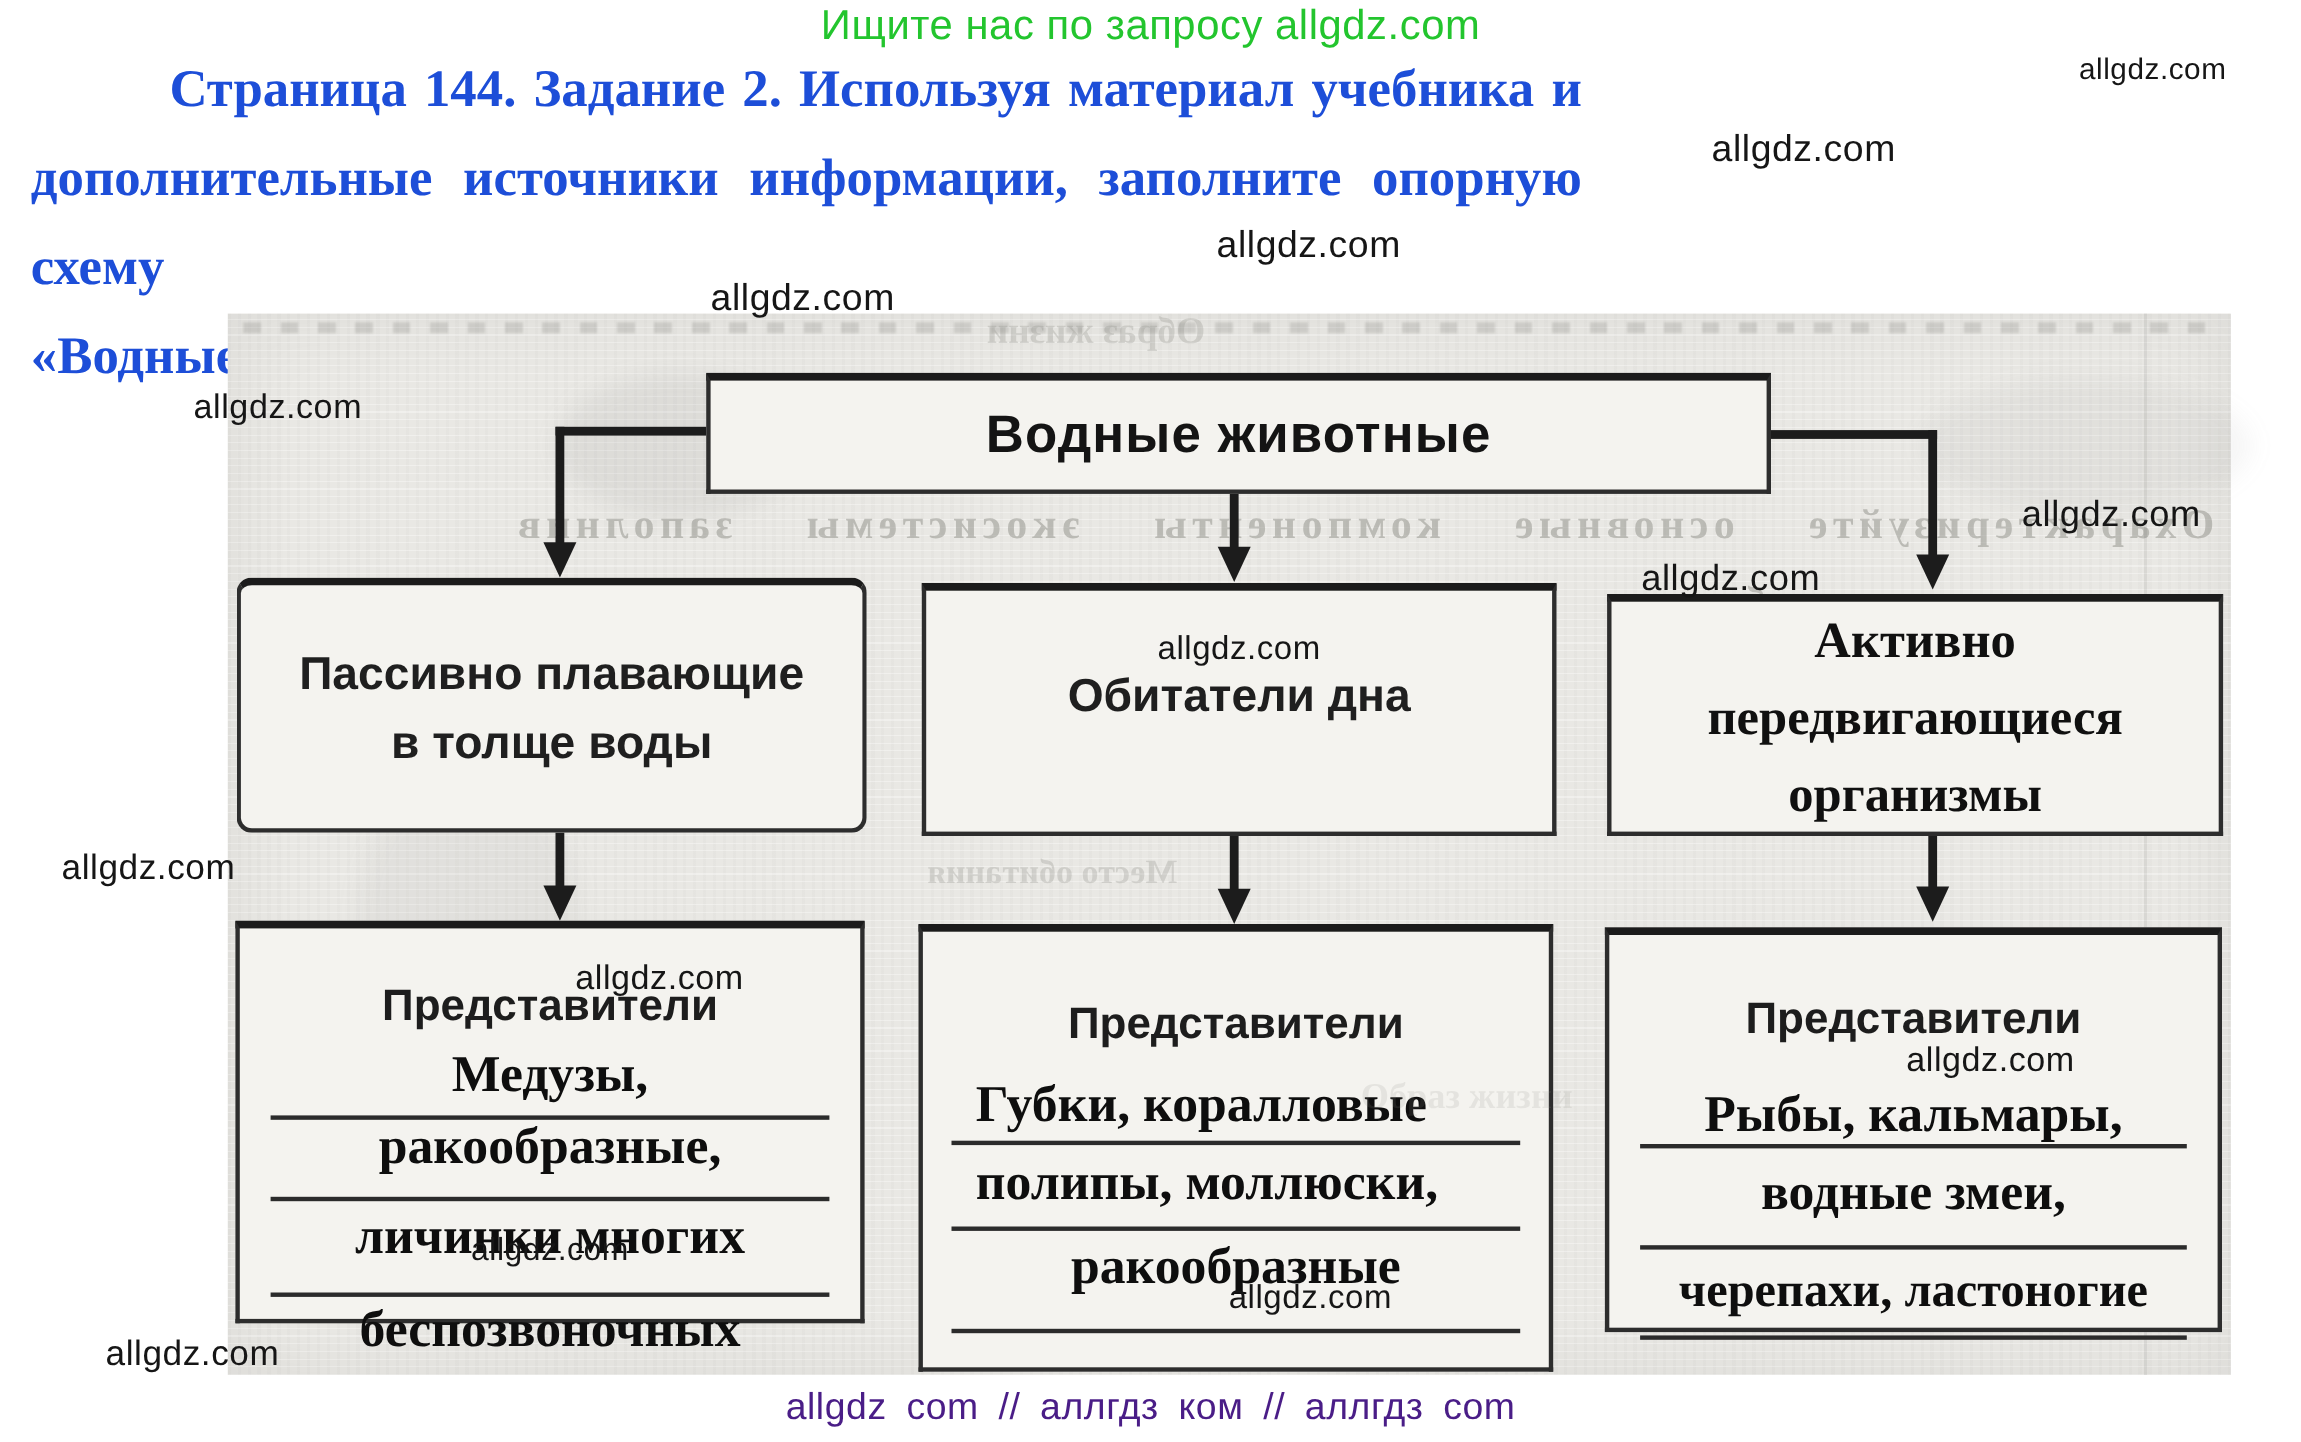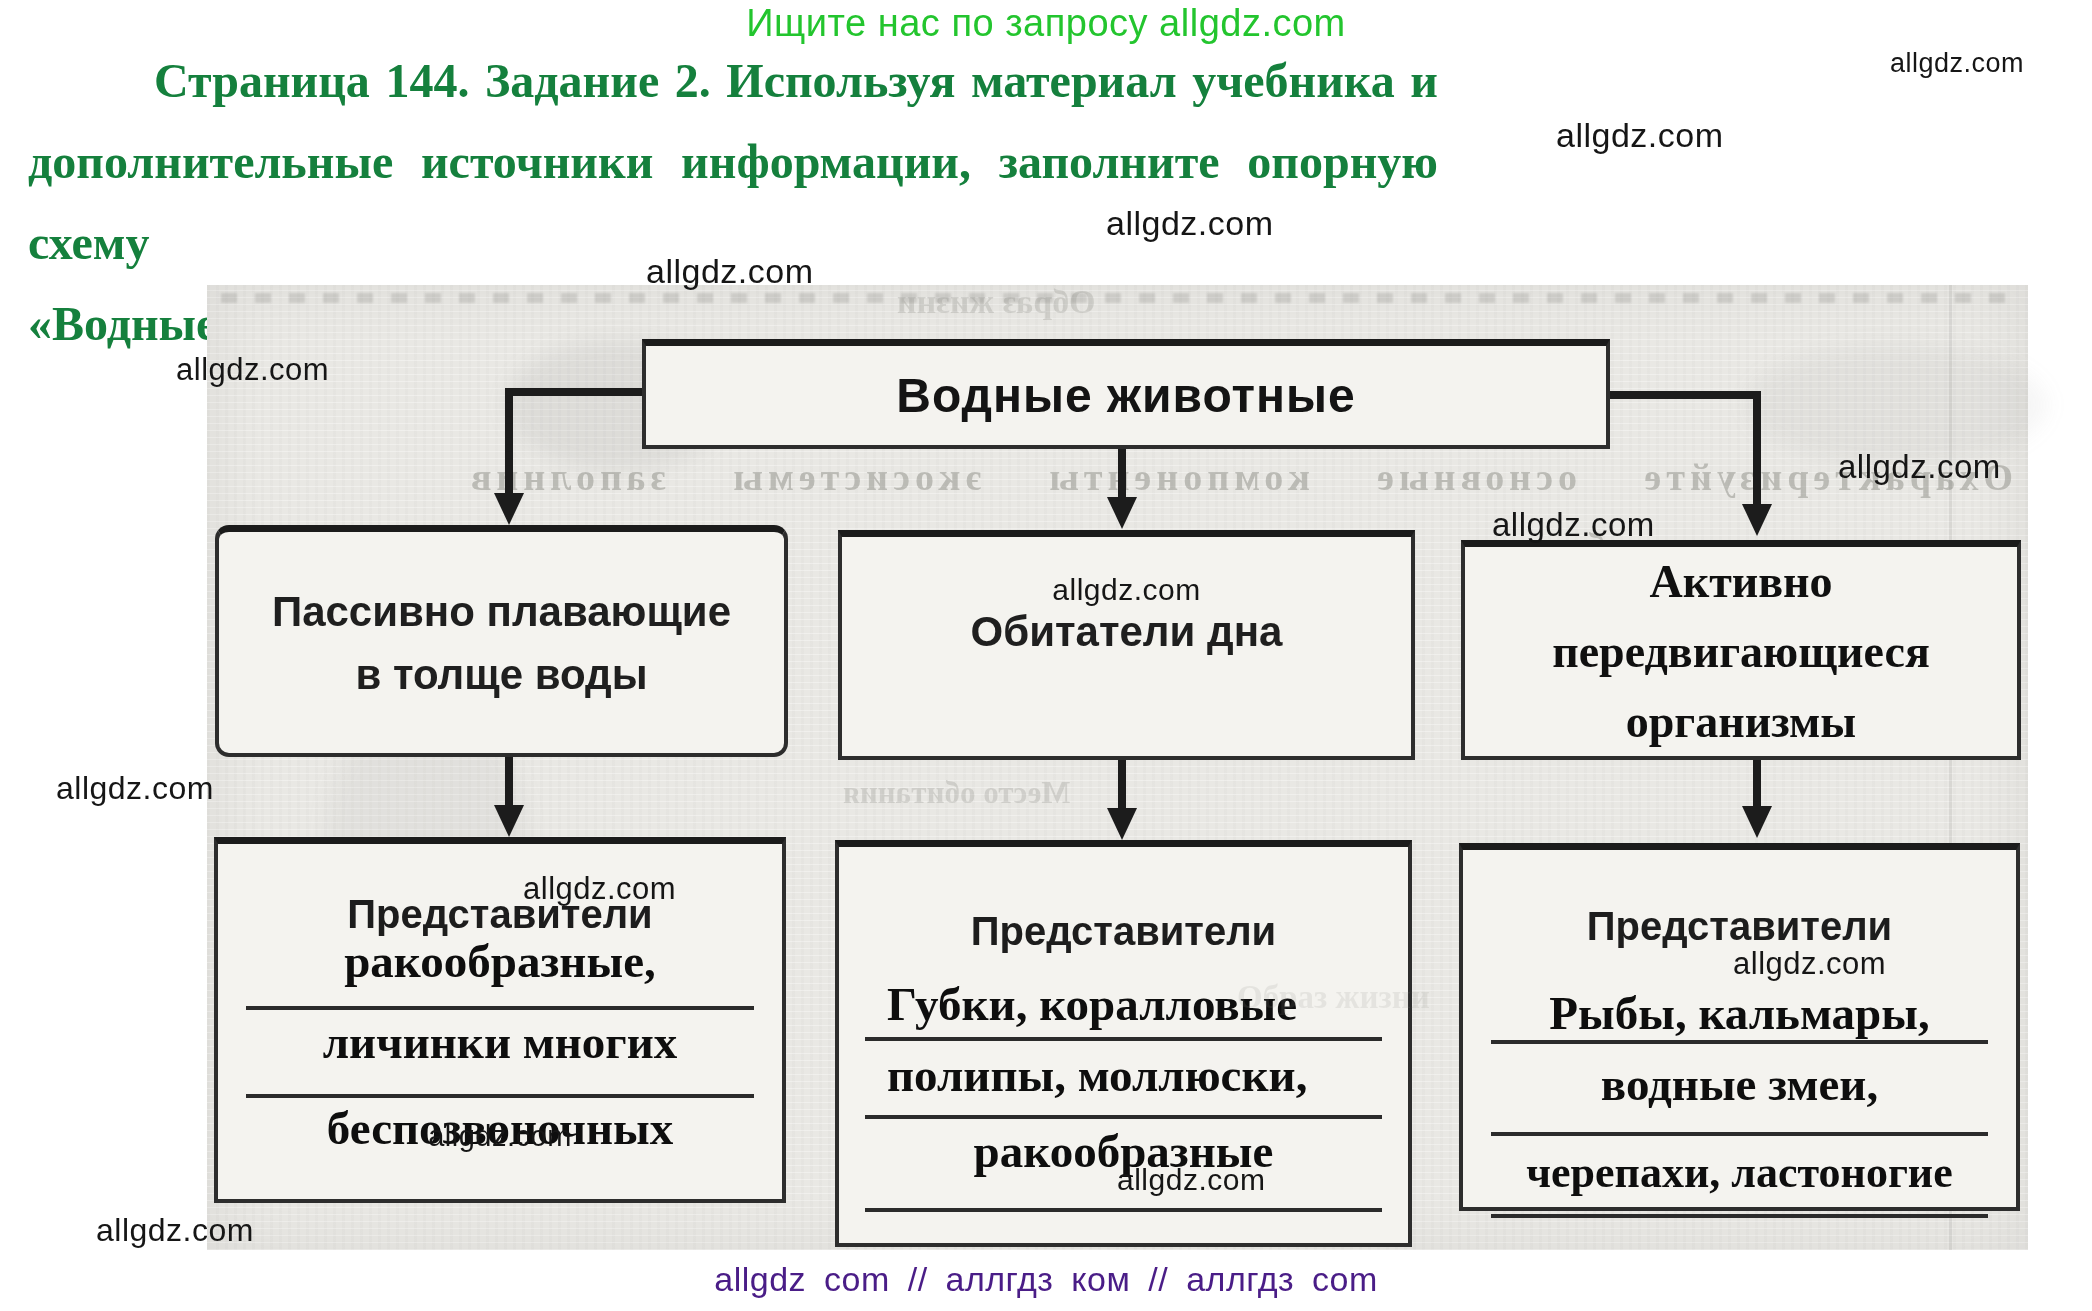--- a/index.html
+++ b/index.html
@@ -4,21 +4,21 @@
 <style>
   html,body { margin:0; padding:0; background:#ffffff; }
   .page { position:relative; width:2092px; height:1311px; background:#ffffff; overflow:hidden;
           font-family:"Liberation Sans", sans-serif; }
 
   
   .promo { position:absolute; top:2px; left:0; width:100%; text-align:center;
            font-size:38px; font-weight:500; color:#23c52e; letter-spacing:0.5px; }
   .task { position:absolute; left:28px; top:40px; width:1410px;
           font-family:"Liberation Serif", serif; font-weight:bold; font-size:48px;
-          line-height:81px; color:#15803d; }
+          line-height:81px; color:#1d4ed8; }
   .task-line { text-align:justify; text-align-last:justify; }
   .task-line.first { padding-left:126px; }
   .task-line.last { text-align-last:left; }
 
   
   .wm { position:absolute; color:#161616; white-space:nowrap; z-index:6;
         font-family:"Liberation Sans", sans-serif; letter-spacing:0.5px; }
 
   
   .scan { position:absolute; left:207px; top:285px; width:1821px; height:965px;
@@ -140,20 +140,21 @@
     <div class="ahead" style="left:900px; top:523px;"></div>
 
     <div class="cline" style="left:1546px; top:475px; width:8px; height:48px;"></div>
     <div class="ahead" style="left:1535px; top:521px;"></div>
 
     <div class="dbox" style="left:7px; top:552px; width:572px; height:366px;">
       <span class="wm-in" style="left:305px; top:27px; font-size:31px;">allgdz.com</span>
       <span class="wm-in" style="left:50%; transform:translateX(-50%); top:276px; font-size:29px;">allgdz.com</span>
       <div class="repr-label" style="margin-top:48px;">Представители</div>
       <div class="answers">
+        <div class="answer" style="margin-top:16px; padding-bottom:12px;">Медузы,</div>
         <div class="answer" style="margin-top:0; padding-bottom:20px;">ракообразные,</div>
         <div class="answer" style="margin-top:8px; padding-bottom:26px;">личинки многих</div>
         <div class="answer no-rule" style="margin-top:6px;">беспозвоночных</div>
       </div>
     </div>
 
     <div class="dbox" style="left:628px; top:555px; width:577px; height:407px;">
       <span class="wm-in" style="left:278px; top:316px; font-size:30px;">allgdz.com</span>
       <span class="ghost" style="left:398px; top:132px; font-size:33px; opacity:0.15;">Образ жизни</span>
       <div class="repr-label" style="margin-top:62px;">Представители</div>

